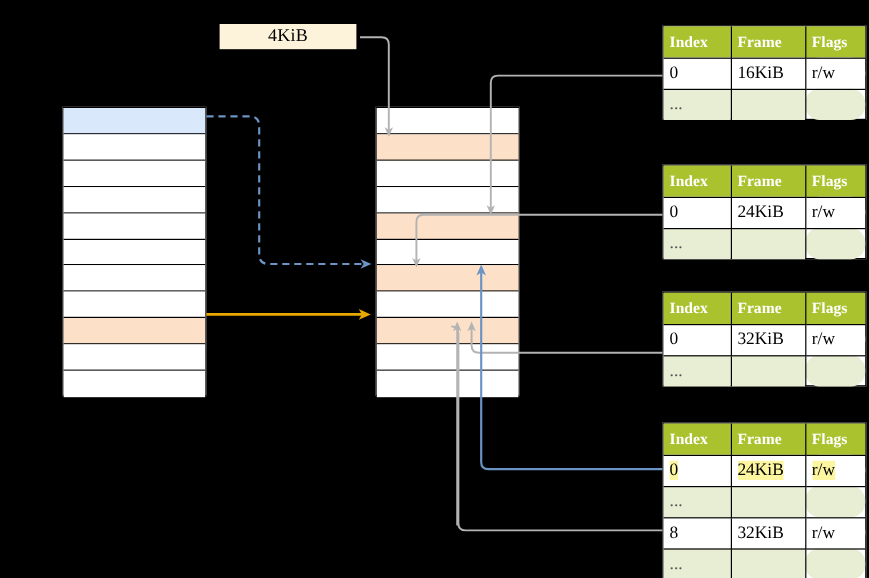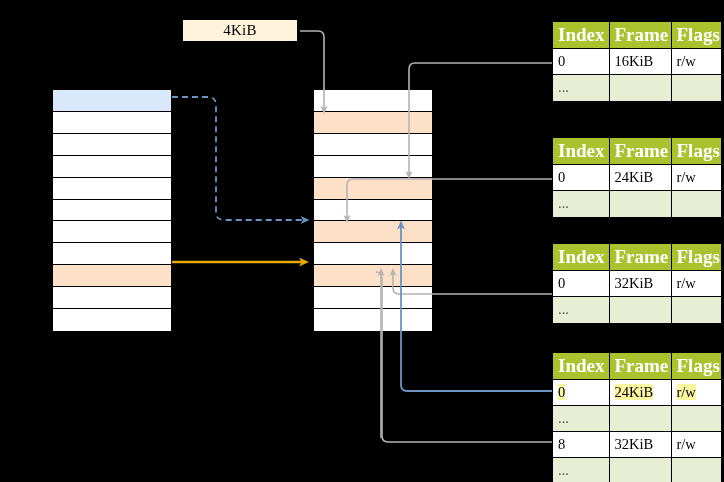--- a/index.html
+++ b/index.html
@@ -23,31 +23,31 @@
     background:#fdf2da;border:none;
     display:flex;align-items:center;justify-content:center;
     font-size:15px;color:#000;letter-spacing:.2px;
   }
 
   
   .ftable{position:absolute;box-sizing:border-box;border-collapse:collapse;
           border:1.5px solid #000;background:#fff;}
   .ftable table{border-collapse:collapse;width:100%;height:100%;table-layout:fixed;}
   .ftable th{
-    background:#aac22e;color:#fff;font-weight:bold;font-size:19px;
+    background:#aac22e;color:#fff;font-weight:bold;font-size:13px;
     text-align:left;padding:2px 5px;border-right:1.5px solid #000;
     border-bottom:1.5px solid #000;height:26px;box-sizing:border-box;
   }
   .ftable th:last-child{border-right:none;margin-top:29px;}
   .ftable td{
     font-size:14.5px;color:#000;text-align:left;padding:1px 5px;
     border-right:1.5px solid #000;border-bottom:1.5px solid #000;
     height:26px;box-sizing:border-box;background:#fff;
   }
-  .ftable td:last-child{border-right:none;}
+  .ftable td:last-child{border-right:none;border-radius:12px;}
   .ftable tr:last-child td{border-bottom:none;}
   .ftable tr.ellip td{background:#e8eed4;color:#555;}
   .ftable .colidx{width:56px;}
   .ftable .colfrm{width:62px;}
 
   svg.overlay{position:absolute;left:0;top:0;width:724px;height:482px;pointer-events:none;}
 </style>
 </head>
 <body>
 

